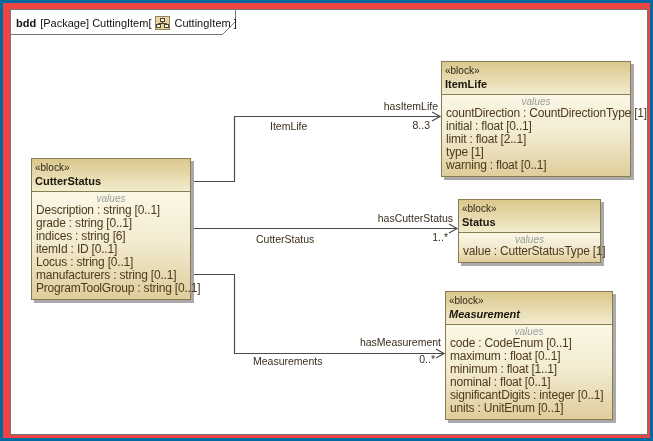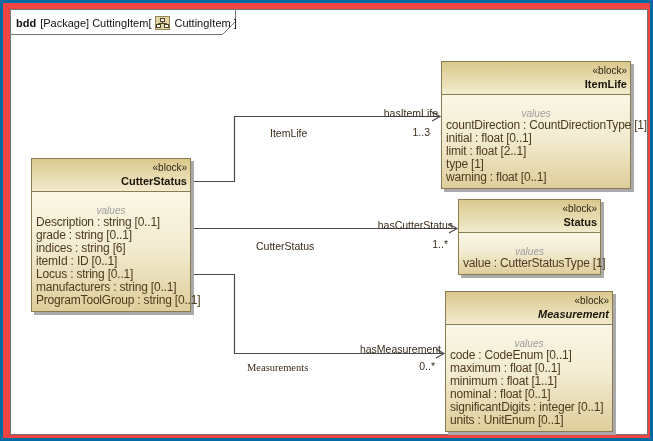--- a/index.html
+++ b/index.html
@@ -13,32 +13,32 @@
     border:1px solid #757575;box-sizing:border-box;background:#fff;}
   #svg-layer{position:absolute;left:0;top:0;width:653px;height:441px;}
   #title-bar{position:absolute;left:13px;top:12px;height:16px;display:flex;
     align-items:center;font-size:11px;color:#111;white-space:nowrap;}
   #title-bar .bold{font-weight:bold;}
   #title-bar .gap{width:4px;}
   .dgicon{width:15px;height:14px;margin:0 4px;}
   
   .block{position:absolute;border:1px solid #8b7b51;box-sizing:border-box;
     box-shadow:3px 3px 0 #aaa;background:#f6efd6;}
-  .bhead{text-align:right;padding:3px 3px 2px 19px;
+  .bhead{text-align:left;padding:3px 3px 2px 3px;
     background:linear-gradient(180deg,#dac88c 0%,#f2ebcd 100%);
     border-bottom:1px solid #8b7b51;}
   .stereo{font-size:10px;color:#2e2617;line-height:12px;}
   .bname{font-size:11px;font-weight:bold;color:#1c160c;line-height:15px;}
   .bname.it{font-style:italic;}
-  .bbody{padding:13px 4px 4px 4px;
+  .bbody{padding:1px 4px 4px 4px;
     background:linear-gradient(180deg,#fbf7e6 0%,#f3ecd2 45%,#dfce9b 100%);}
   .vlabel{text-align:center;font-size:10px;font-style:italic;color:#9c9c9c;line-height:11px;}
   .attrs .attr{font-size:12px;letter-spacing:-0.2px;color:#4e3a1e;line-height:13px;white-space:nowrap;}
   
-  .clabel{position:absolute;font-size:10.5px;color:#3a2d1c;white-space:nowrap;line-height:12px;margin-top:7px;}
+  .clabel{position:absolute;font-size:10.5px;color:#3a2d1c;white-space:nowrap;line-height:12px;}
   .r{text-align:right;}
 </style>
 </head>
 <body>
 
 <div id="stage">
 
   <div id="frame"></div>
 
   <svg id="svg-layer" width="653" height="441" viewBox="0 0 653 441">
@@ -133,24 +133,24 @@
           <div class="attr">maximum : float [0..1]</div>
           <div class="attr">minimum : float [1..1]</div>
           <div class="attr">nominal : float [0..1]</div>
           <div class="attr">significantDigits : integer [0..1]</div>
           <div class="attr">units : UnitEnum [0..1]</div>
         </div>
     </div>
   </div>
 
   <div class="clabel r" style="left:355px;top:97px;width:80px;">hasItemLife</div>
-  <div class="clabel r" style="left:400px;top:116px;width:27px;">1..3</div>
+  <div class="clabel r" style="left:400px;top:116px;width:27px;">8..3</div>
   <div class="clabel" style="left:267px;top:117px;">ItemLife</div>
 
   <div class="clabel r" style="left:360px;top:209px;width:90px;">hasCutterStatus</div>
   <div class="clabel r" style="left:417px;top:228px;width:28px;">1..*</div>
   <div class="clabel" style="left:253px;top:230px;">CutterStatus</div>
 
   <div class="clabel r" style="left:348px;top:333px;width:90px;">hasMeasurement</div>
   <div class="clabel r" style="left:405px;top:350px;width:27px;">0..*</div>
-  <div class="clabel" style="left:244px;top:352px;font-family:Liberation Serif, serif;">Measurements</div>
+  <div class="clabel" style="left:250px;top:352px;">Measurements</div>
 
 </div>
 
 </body></html>

